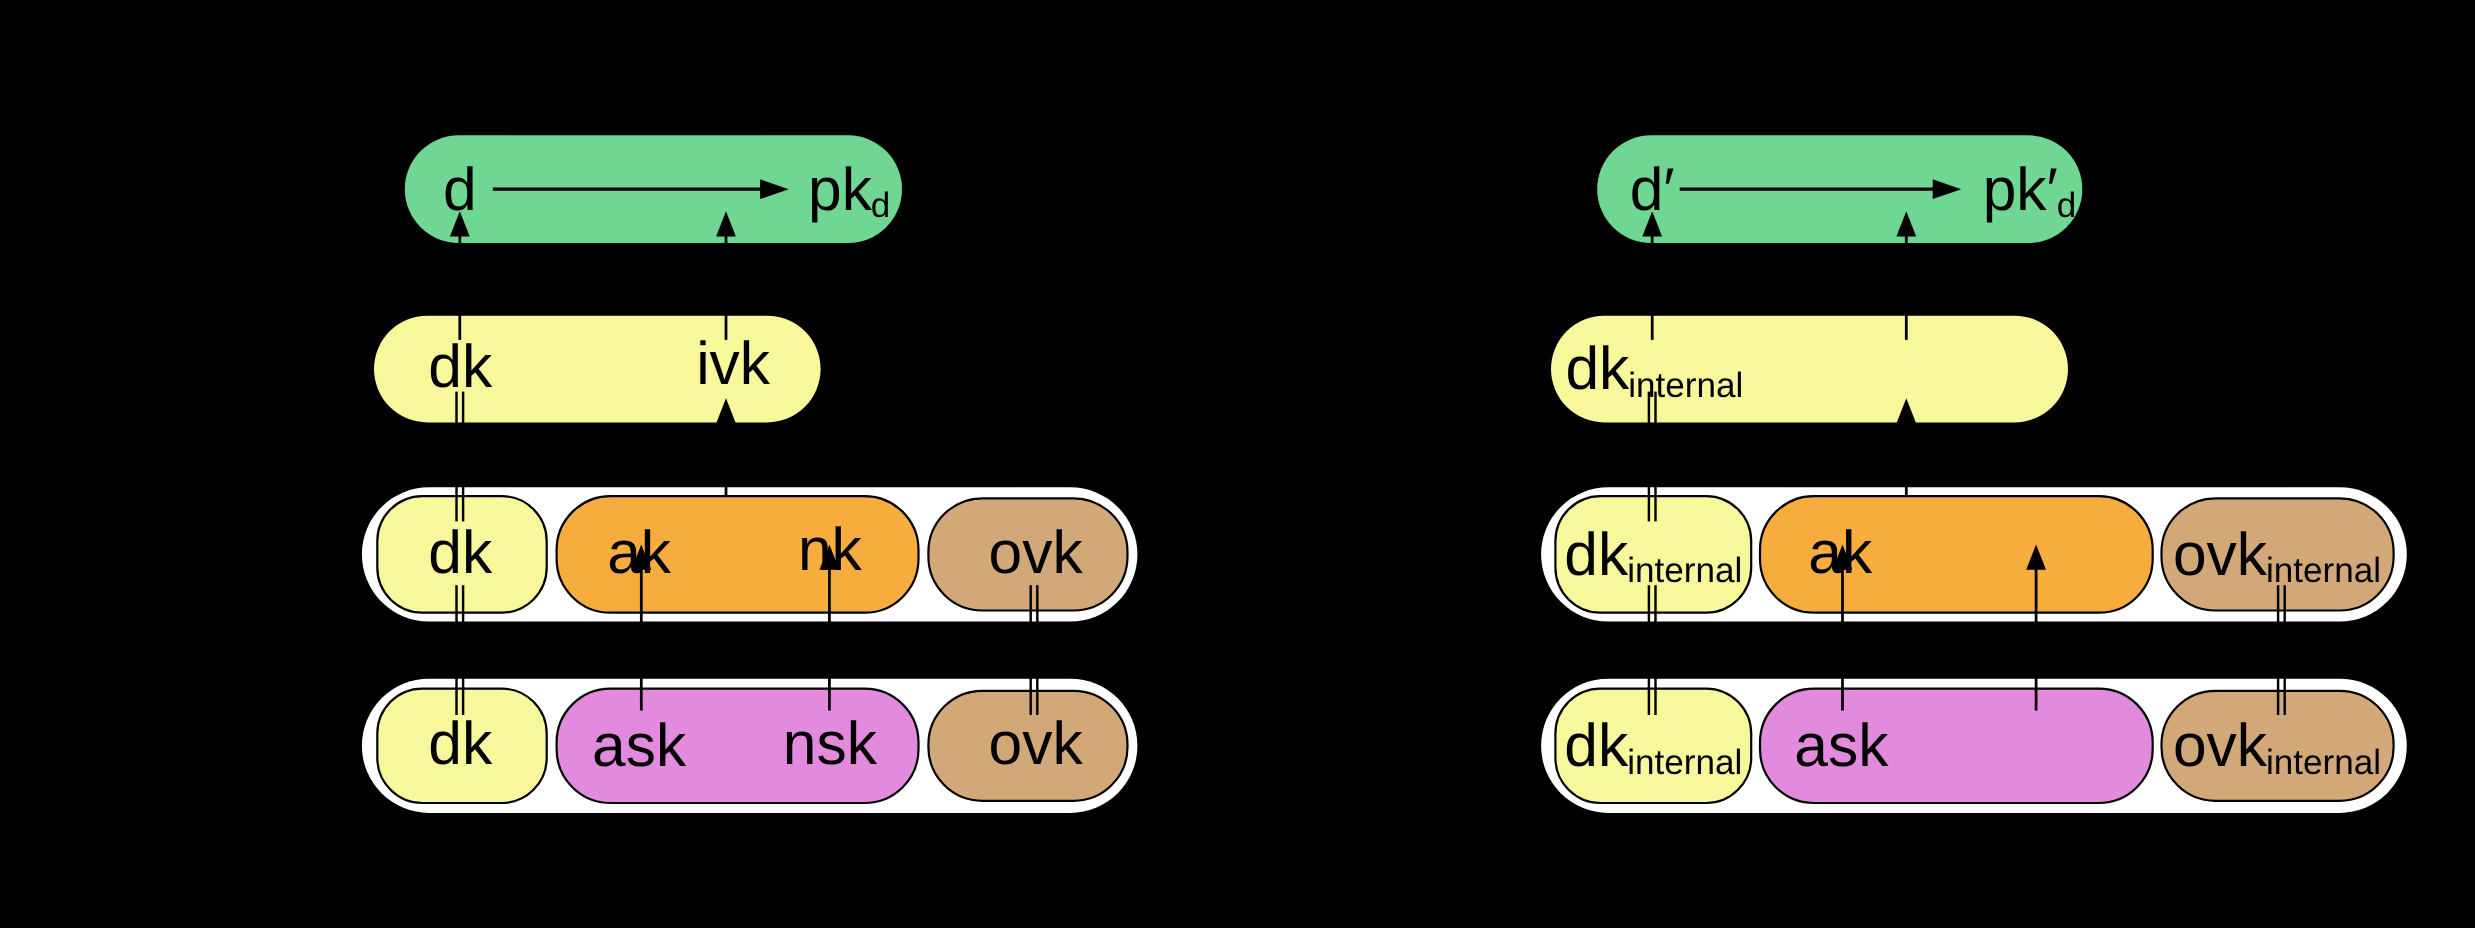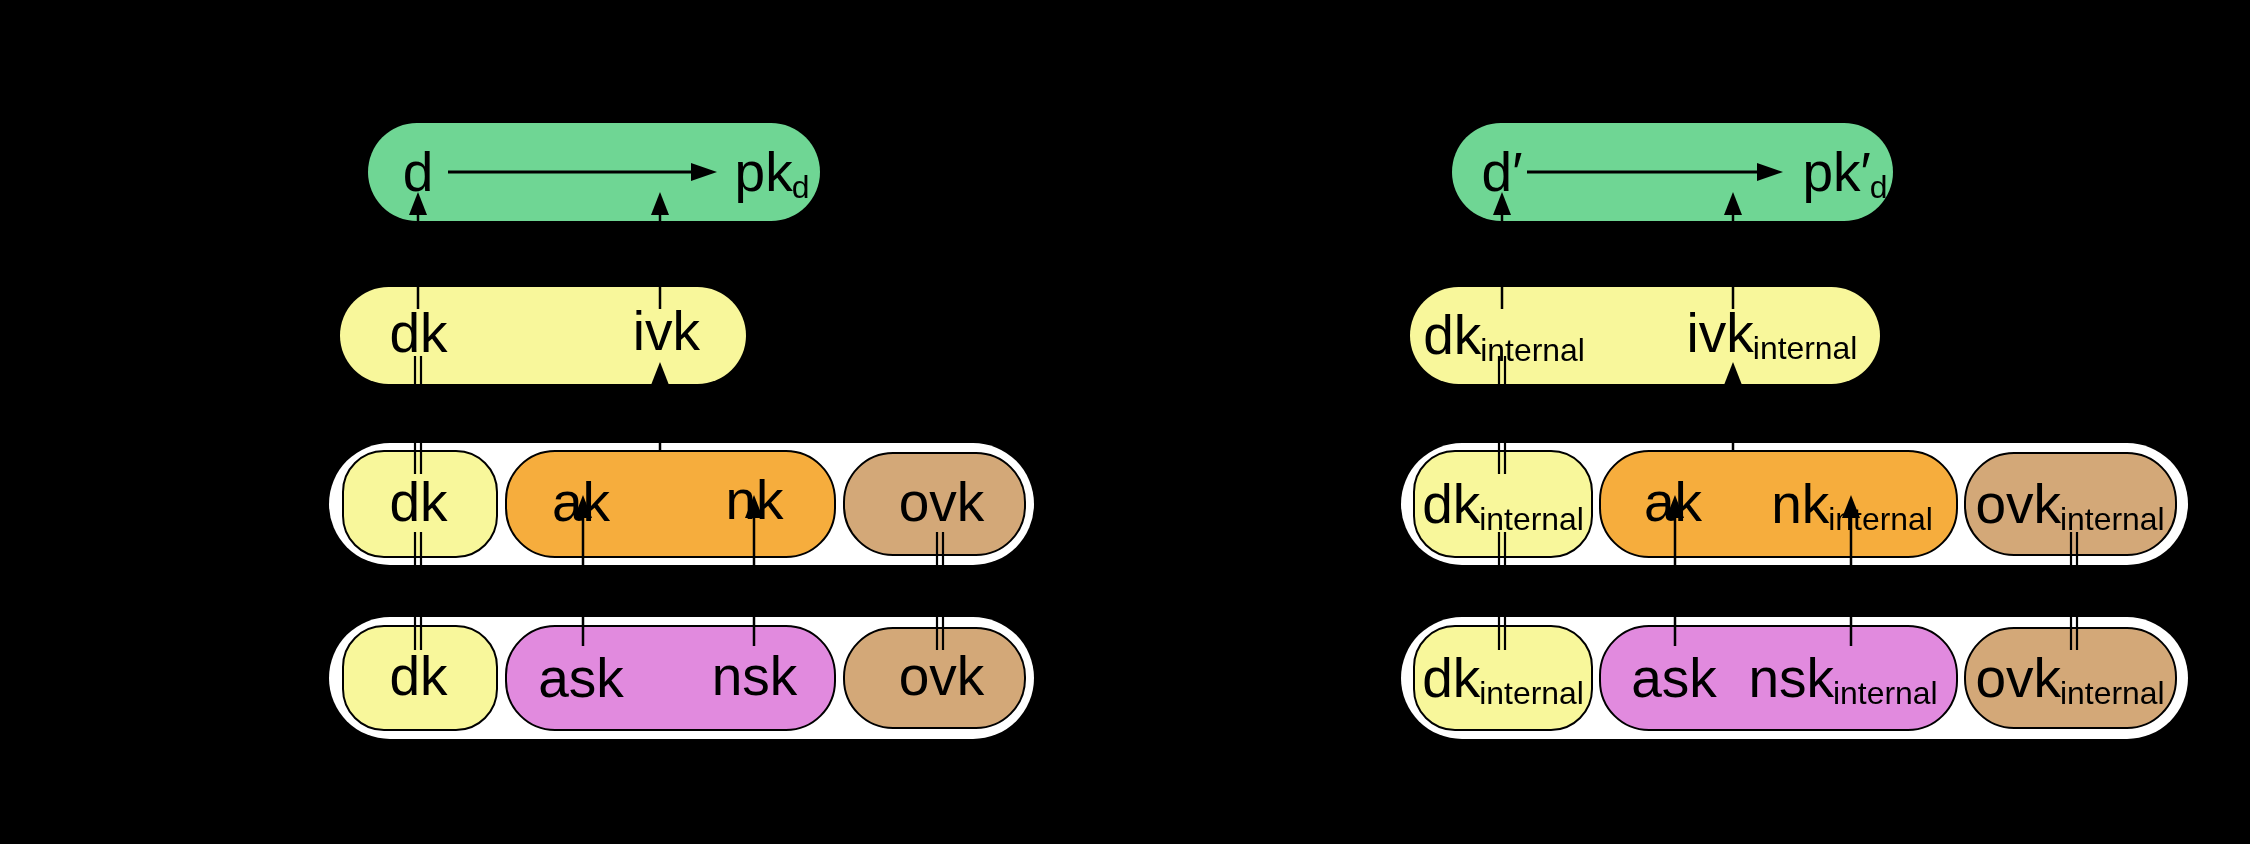--- a/index.html
+++ b/index.html
@@ -103,25 +103,22 @@
 
   <div class="lbl" style="left:418px;top:678px"><span>dk</span><sub class="s"></sub></div>
   <div class="lbl" style="left:581px;top:678px"><span>ask</span></div>
   <div class="lbl" style="left:754px;top:678px"><span>nsk</span><sub class="s"></sub></div>
   <div class="lbl" style="left:941px;top:678px"><span>ovk</span><sub class="s"></sub></div>
 
   <div class="lbl" style="left:1502px;top:172px"><span>d′</span></div>
   <div class="lbl" style="left:1845px;top:174px"><span>pk′</span><sub class="s">d</sub></div>
 
   <div class="lbl" style="left:1504px;top:337px"><span>dk</span><sub class="s">internal</sub></div>
-  <div class="lbl" style="left:1772px;top:335px"><span>ivk</span><sub class="s">internal</sub></div>
 
   <div class="lbl" style="left:1503px;top:506px"><span>dk</span><sub class="s">internal</sub></div>
   <div class="lbl" style="left:1673px;top:502px"><span>ak</span></div>
-  <div class="lbl" style="left:1852px;top:506px"><span>nk</span><sub class="s">internal</sub></div>
   <div class="lbl" style="left:2070px;top:506px"><span>ovk</span><sub class="s">internal</sub></div>
 
   <div class="lbl" style="left:1503px;top:680px"><span>dk</span><sub class="s">internal</sub></div>
   <div class="lbl" style="left:1674px;top:678px"><span>ask</span></div>
-  <div class="lbl" style="left:1843px;top:680px"><span>nsk</span><sub class="s">internal</sub></div>
   <div class="lbl" style="left:2070px;top:680px"><span>ovk</span><sub class="s">internal</sub></div>
 
 </div>
 
 </body></html>

